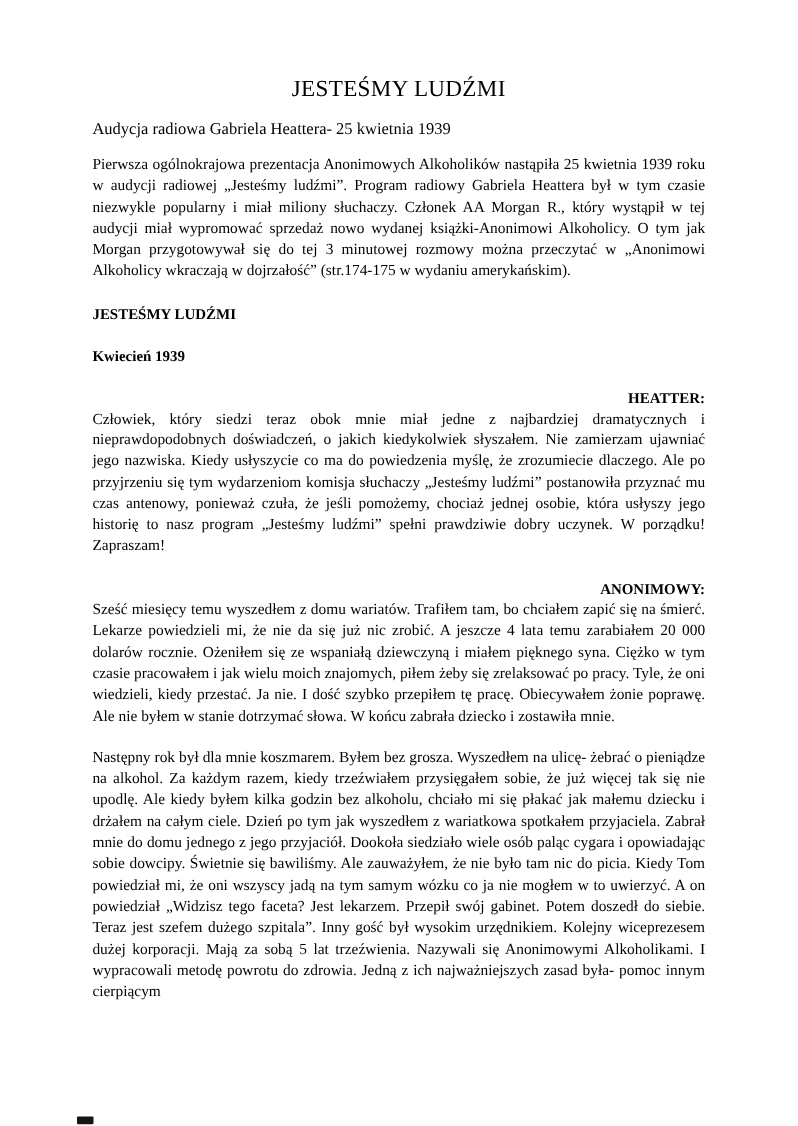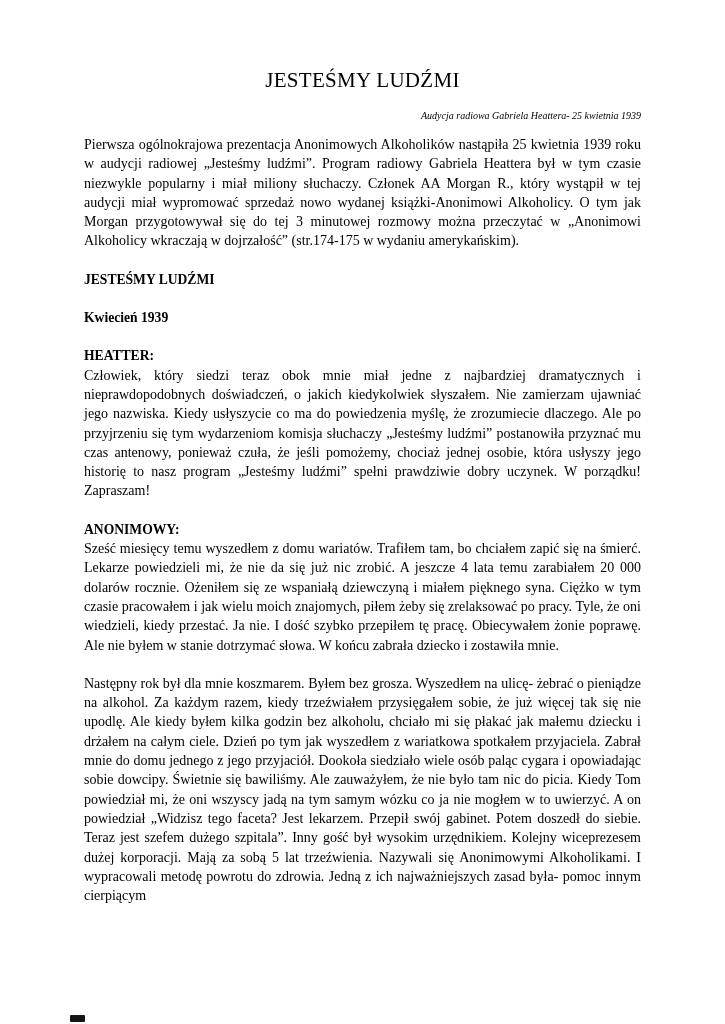--- a/index.html
+++ b/index.html
@@ -24,43 +24,42 @@
     background: #ffffff;
   }
   .doc-title {
     font-size: 21px;
     font-weight: normal;
     text-align: center;
     margin: 0 0 17px 0;
     letter-spacing: 0.3px;
   }
   .doc-subtitle {
-    font-size: 10px;
-    text-align: right;
+    font-size: 15px;
+    text-align: left;
     margin: 0 0 14px 0;
-    font-style: italic;
   }
   .body-par {
     font-size: 14px;
     line-height: 19.3px;
     text-align: justify;
     margin: 0 0 19px 0;
   }
   .bold-heading {
     font-size: 13.6px;
     line-height: 19.3px;
     font-weight: bold;
     text-align: left;
     margin: 0 0 19px 0;
   }
   .speaker-label {
     font-size: 13.6px;
     line-height: 19.3px;
     font-weight: bold;
-    text-align: left;
+    text-align: right;
     margin: 0;
   }
   .bottom-artifact {
     position: absolute;
     left: 70px;
     top: 1015px;
     width: 15px;
     height: 7px;
     background: #151515;
     border-radius: 1px;

